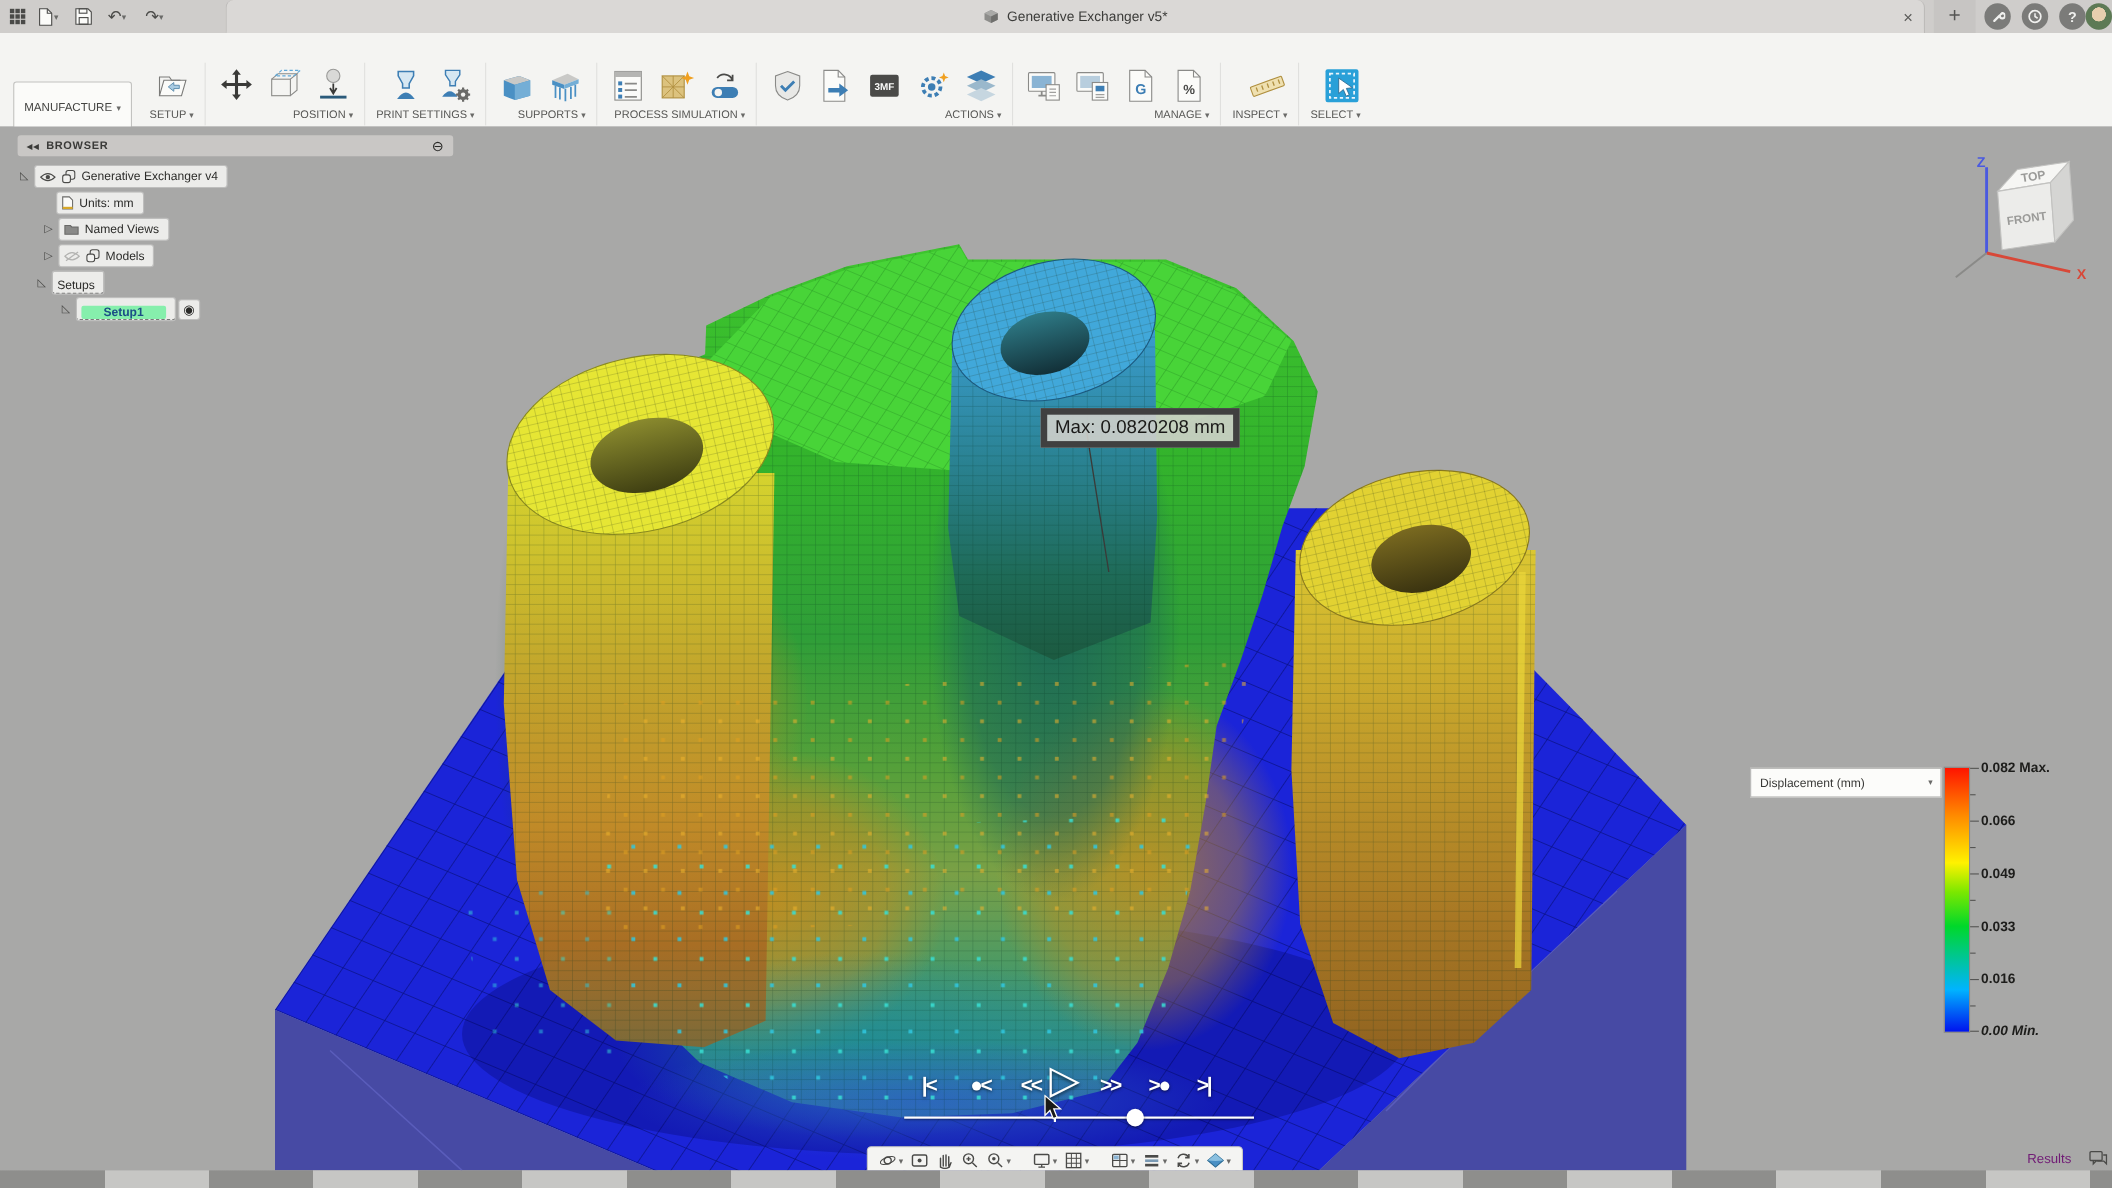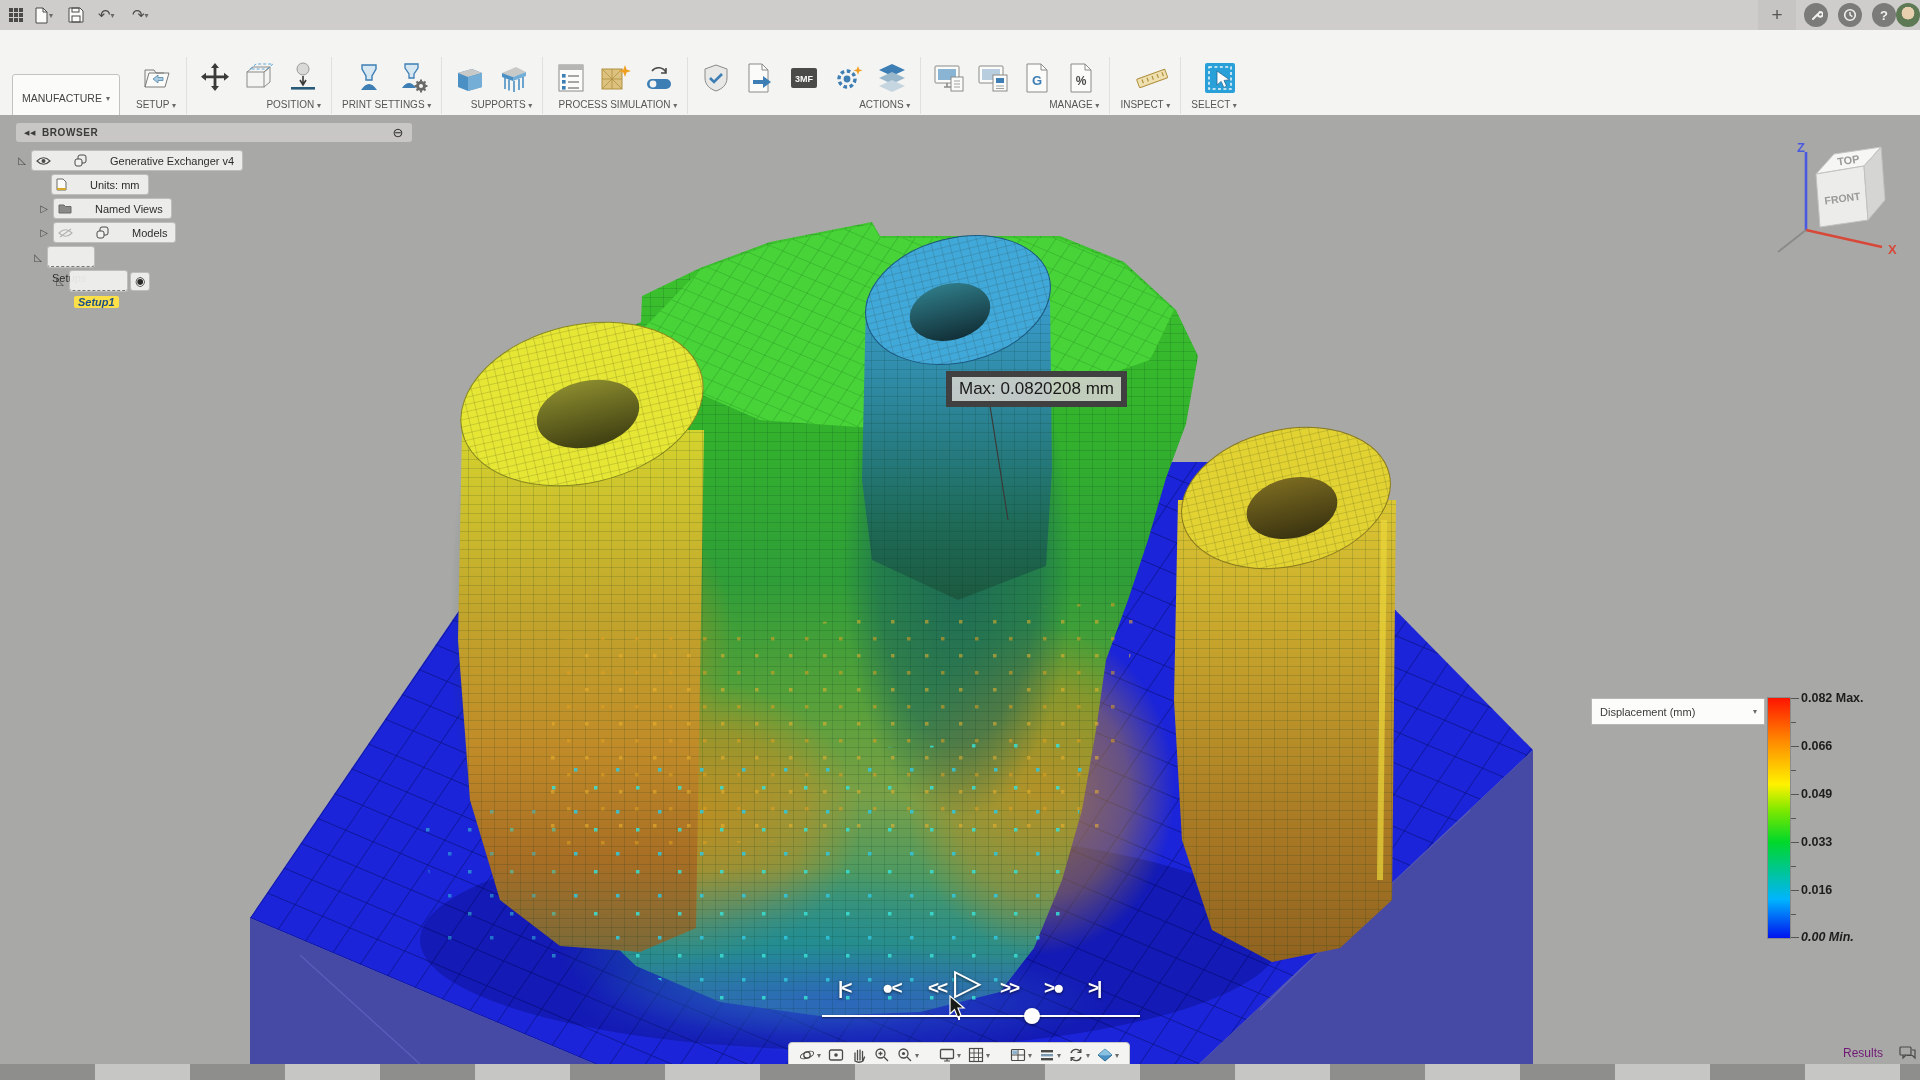--- a/index.html
+++ b/index.html
@@ -23,23 +23,23 @@
   .gicons{flex:1;display:flex;align-items:center;gap:8px;}
   .glabel{font-size:10px;color:#565654;padding:3px 0 4px 0;white-space:nowrap;}
   .caret{font-size:8px;color:#6a6a68;}
   
   #canvas{position:absolute;top:115px;left:0;width:1920px;height:949px;background:#a8a8a7;overflow:hidden;}
   #scene{position:absolute;left:0;top:-115px;width:1920px;height:1080px;pointer-events:none;}
   
   #browser-head{position:absolute;left:16px;top:8px;width:396px;height:19px;background:#c9c7c5;border-radius:3px;display:flex;align-items:center;font-size:10px;font-weight:bold;letter-spacing:.6px;color:#3a3a38;}
   .tree-row{position:absolute;display:flex;align-items:center;gap:4px;}
   .marker{font-size:10px;color:#4a4a48;width:12px;text-align:center;}
-  .chip{background:rgba(242,242,240,.92);border-radius:2px;padding:2px 8px 2px 4px;display:flex;align-items:center;gap:23px;font-size:11px;color:#2c2c2a;height:15px;box-shadow:0 0 0 1px rgba(255,255,255,.25);}
+  .chip{background:rgba(242,242,240,.92);border-radius:2px;padding:2px 8px 2px 4px;display:flex;align-items:center;gap:5px;font-size:11px;color:#2c2c2a;height:15px;box-shadow:0 0 0 1px rgba(255,255,255,.25);}
   .chip.dashed{border-bottom:1px dashed #777;flex-direction:column;}
-  .sel{background:#fde047;border-radius:2px;padding:0 4px;font-weight:bold;color:#1c4f86;font-style:italic;}
+  .sel{background:#86efac;border-radius:2px;padding:0 20px;font-weight:bold;color:#1c4f86;}
   
   #legend-dd{position:absolute;left:1591px;top:583px;width:172px;height:25px;background:#fcfcfa;border:1px solid #b6b6b4;display:flex;align-items:center;font-size:11px;color:#3a3a38;}
   #legend-bar{position:absolute;left:1767px;top:582px;width:22px;height:240px;border:1px solid #8a8a88;
     background:linear-gradient(to top,#0013ee 0%,#00b4ff 16%,#00d82a 40%,#7ce800 53%,#fff200 64%,#ff8a00 82%,#ff1400 100%);}
   .ltick{position:absolute;left:1791px;height:1px;background:#555553;}
   .llab{position:absolute;left:1801px;font-size:12.5px;font-weight:bold;color:#1d1d1b;transform:translateY(-50%);}
   
   #max-tip{position:absolute;left:946px;top:256px;background:rgba(208,208,203,.9);border:6px solid #404040;padding:2px 7px;font-size:17px;color:#1a1a18;white-space:nowrap;}
   
   .pb{position:absolute;color:#fff;font-size:19px;font-weight:bold;text-shadow:0 1px 3px rgba(0,0,0,.65);letter-spacing:-2px;cursor:default;}
@@ -93,20 +93,33 @@
   </div>
   <div class="tb-ico" style="left:98px">
     <span>↶</span>
     <span class="caret">▾</span>
   </div>
   <div class="tb-ico" style="left:132px">
     <span>↷</span>
     <span class="caret">▾</span>
   </div>
 
+  <div id="doc-tab">
+    <div id="doc-title">
+      <svg width="15" height="14" viewBox="0 0 15 14">
+          <polygon points="7,1 13,4 13,10 7,13 1,10 1,4" fill="#8d8d8b"></polygon>
+          <polygon points="7,1 13,4 7,7 1,4" fill="#a9a9a7"></polygon>
+          <polygon points="7,7 13,4 13,10 7,13" fill="#6f6f6d"></polygon>
+        </svg>
+      <span>Generative Exchanger v5*</span>
+    </div>
+    <div class="tb-ico" style="right:10px;top:5px;font-size:15px;color:#5a5a58">
+        <span>×</span>
+      </div>
+  </div>
   <div class="tb-ico" style="left:1758px;top:0;width:38px;height:30px;background:#c7c5c3;justify-content:center;font-size:19px;color:#555553">
       <span>+</span>
     </div>
   <div class="circle-btn" style="left:1804px">
     <svg width="13" height="13" viewBox="0 0 13 13">
         <path d="M3,10 L8,5 M8,5 a2.4,2.4 0 1 0 2,-2 l-1,1" stroke="#f0f0ee" stroke-width="2" fill="none" stroke-linecap="round"></path>
       </svg>
   </div>
   <div class="circle-btn" style="left:1838px">
     <svg width="14" height="14" viewBox="0 0 14 14">

